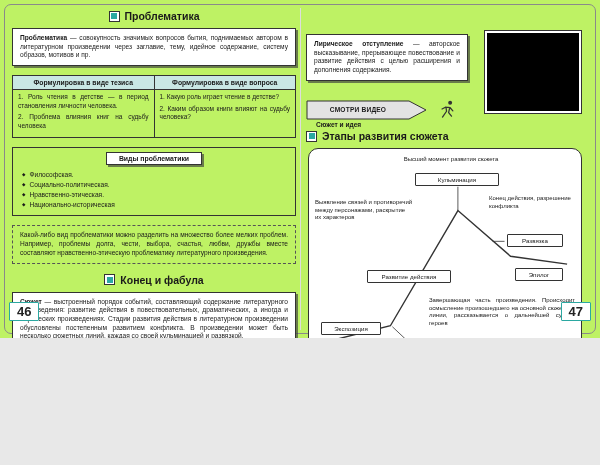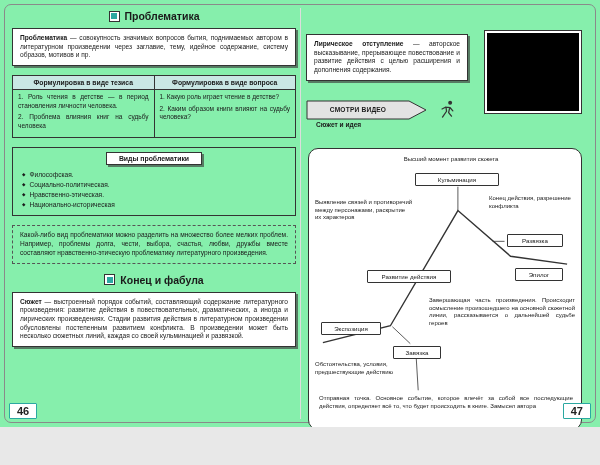--- a/index.html
+++ b/index.html
@@ -1,17 +1,17 @@
 <!DOCTYPE html>
 <html style="--accent: #2ba8a1;"><head>
 <meta charset="utf-8">
 <style>
   * { margin:0; padding:0; box-sizing:border-box; }
   body { background:#e8e8e8; font-family:"Liberation Sans", sans-serif; }
-  .spread { position:relative; width:600px; height:427px; background:#86efac; color:#1a1a1a; overflow:hidden; }
+  .spread { position:relative; width:600px; height:338px; background:#bef264; color:#1a1a1a; overflow:hidden; }
   .frame { position:absolute; inset:4px; border:1px solid #8a8a8a; border-radius:7px; pointer-events:none; }
   .gutter { position:absolute; left:300px; top:8px; bottom:8px; width:1px; background:#ddd; }
   .page { position:absolute; top:10px; height:445px; width:284px; }
   .page-left { left:12px; }
   .page-right { left:304px; }
 
   .sec-header { display:flex; align-items:center; justify-content:center; gap:5px; font-weight:bold; font-size:10.5px; margin:0 0 6px; }
   .sec-header.left-align { justify-content:flex-start; }
   .sec-icon { width:11px; height:11px; border:1px solid #333; background:#fff; display:flex; align-items:center; justify-content:center; flex:0 0 auto; }
   .sec-icon-fill { width:6px; height:6px; background:var(--accent,#2ba8a1); }
@@ -42,21 +42,21 @@
   .blackbox { position:absolute; left:180px; top:20px; width:98px; height:84px; border:1px solid #333; padding:2px; background:#fff; }
   .blackbox-inner { width:100%; height:100%; background:#000; }
   .stages-header { position:absolute; left:2px; top:120px; }
   .diagram { position:absolute; left:4px; top:138px; width:274px; height:282px; border:1px solid #333; border-radius:10px; background:#fff; }
   .dsvg { position:absolute; inset:0; width:100%; height:100%; }
   .dbox { position:absolute; border:1px solid #333; background:#fff; font-size:6.2px; line-height:1.2; text-align:center; padding:2px 3px; border-radius:1px; }
   .dnote { position:absolute; font-size:6px; line-height:1.28; }
   .dnote.center { text-align:center; }
   .dnote.justify { text-align:justify; }
 
-  .badge { position:absolute; bottom:8px; border:1.4px solid var(--accent,#2ba8a1); border-radius:1px; padding:1px 7px; font-size:11px; font-weight:bold; background:#fff; color:#222; }
+  .badge { position:absolute; bottom:17px; border:1.4px solid var(--accent,#2ba8a1); border-radius:1px; padding:1px 7px; font-size:13px; font-weight:bold; background:#fff; color:#222; }
   .badge-left { left:9px; }
   .badge-right { right:9px; }
 </style>
 </head>
 <body>
 
 <div class="spread">
   <div class="frame"></div>
   <div class="gutter"></div>
 
@@ -144,20 +144,26 @@
         <polygon points="1,1 103,1 120,10 103,19 1,19" fill="#e3e3e3" stroke="#333" stroke-width="1"></polygon>
       </svg>
       <div class="vlabel">СМОТРИ ВИДЕО</div>
       <div class="vcaption">Сюжет и идея</div>
       <svg class="runner" width="18" height="20" viewBox="0 0 20 22">
         <circle cx="13.5" cy="4" r="2.2" fill="#333"></circle>
         <path d="M5 20 L9.5 13.5 L8.8 8.8 L13.5 9.6 L16.5 13 M8.8 8.8 L4.5 11 M13 9.8 L11.8 15 L15 19" stroke="#333" fill="none" stroke-width="1.4" stroke-linecap="round" stroke-linejoin="round"></path>
       </svg>
     </div>
 
+    <div class="sec-header left-align stages-header">
+      <span class="sec-icon">
+          <span class="sec-icon-fill"></span>
+        </span>
+      <span>Этапы развития сюжета</span>
+    </div>
 
     <div class="diagram">
       <svg class="dsvg" viewBox="0 0 274 282" preserveAspectRatio="none">
         <polyline points="14,195 82,178 150,62 203,108 260,116" fill="none" stroke="#333" stroke-width="1.4"></polyline>
         <line x1="150" y1="38" x2="150" y2="62" stroke="#333" stroke-width="0.8"></line>
         <line x1="102" y1="196" x2="84" y2="179" stroke="#333" stroke-width="0.8"></line>
         <line x1="197" y1="93" x2="185" y2="93" stroke="#333" stroke-width="0.8"></line>
         <line x1="110" y1="243" x2="108" y2="210" stroke="#333" stroke-width="0.8"></line>
       </svg>
 

